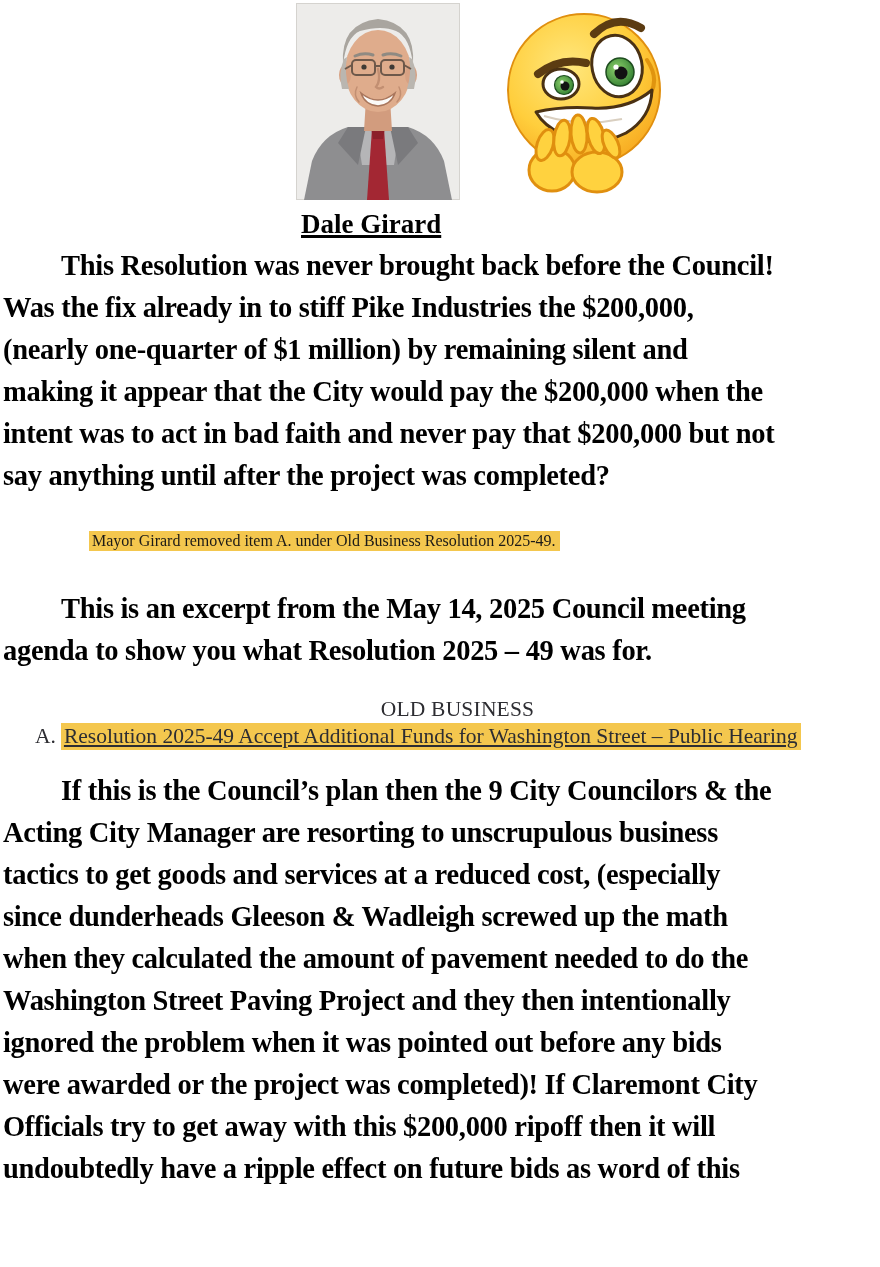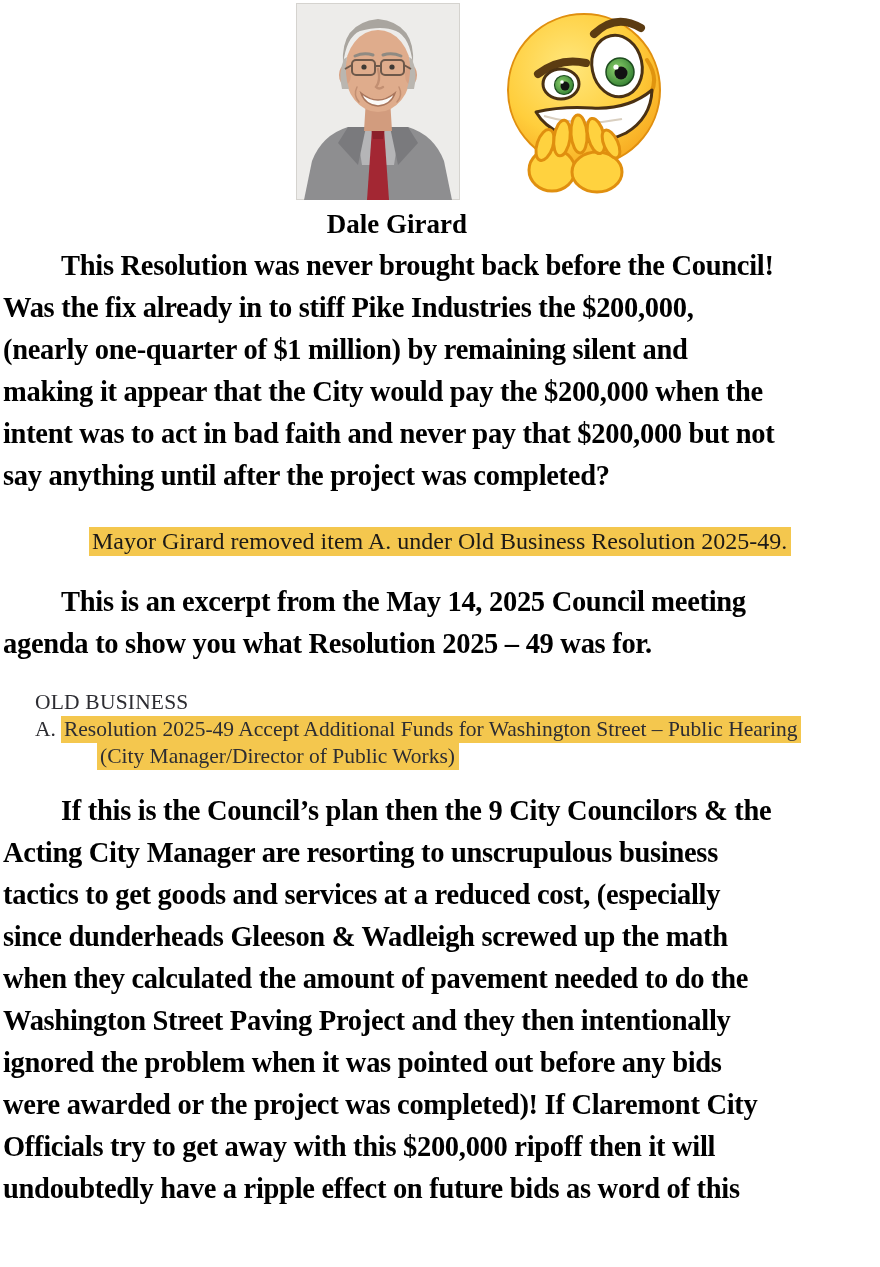--- a/index.html
+++ b/index.html
@@ -11,61 +11,61 @@
     background: #ffffff;
     font-family: "Liberation Serif", serif;
     color: #000000;
   }
   
   .hdr { position: relative; height: 245px; }
   .photo-wrap { position: absolute; left: 296px; top: 3px; width: 164px; height: 197px; }
   .emoji-wrap { position: absolute; left: 500px; top: 2px; width: 165px; height: 196px; }
   .photo-wrap svg, .emoji-wrap svg { width: 100%; height: 100%; display:block; }
   .caption {
-    position: absolute; left: 277px; top: 209px; width: 190px;
-    text-align: right; font-weight: bold; font-size: 27px;
-    text-decoration-thickness: 2.5px;
+    position: absolute; left: 301px; top: 209px; width: 190px;
+    text-align: left; font-weight: bold; font-size: 27px;
+    text-decoration: underline; text-decoration-thickness: 2.5px;
   }
   
   .p {
     font-weight: bold;
     font-size: 28.5px;
     line-height: 42px;
     letter-spacing: -0.3px;
     white-space: pre-line;
     margin: 0 0 0 3px;
   }
   .indent { text-indent: 58px; }
   #p1 { }
-  #p2 { margin-top: 25px; }
+  #p2 { margin-top: 32px; }
   #p3 { margin-top: 20px; }
 
   .agenda-h {
     margin: 22px 0 0 95px;
     font-weight: bold;
     font-size: 21px;
     letter-spacing: 0.4px;
     line-height: 28px;
   }
   .agenda-note {
     margin: 29px 0 0 89px;
-    font-size: 24px;
+    font-size: 16px;
     line-height: 30px;
     color: #1c1a17;
   }
   .hl { padding: 1px 4px 2px 3px; }
 
   .ob {
     margin: 24px 0 0 35px;
     font-size: 21.5px;
     line-height: 27px;
     color: #2d2d32;
   }
-  .ob-heading { letter-spacing: 0.2px; }
-  .ob-item .hl { margin-left: 5px; padding: 1px 4px 2px 3px; }
+  .ob-heading { letter-spacing: 0.2px; text-align: center; }
+  .ob-item .hl { margin-left: 5px; padding: 1px 4px 2px 3px; text-decoration: underline; }
   .ob-sub { margin-left: 62px; }
   .ob-sub .hl { padding: 1px 4px 2px 3px; }
 </style>
 </head>
 <body>
 
 <div class="page">
 
   <div class="hdr">
 
@@ -166,21 +166,20 @@
 
 
   <div class="agenda-note"><span class="hl" style="background-color: rgb(244, 199, 78);">Mayor Girard removed item A. under Old Business Resolution 2025-49.</span></div>
 
   <div id="p2" class="p indent">This is an excerpt from the May 14, 2025 Council meeting
 agenda to show you what Resolution 2025 – 49 was for.</div>
 
   <div class="ob">
     <div class="ob-heading">OLD BUSINESS</div>
     <div class="ob-item"><span>A.</span><span class="hl" style="background-color: rgb(244, 199, 78);">Resolution 2025-49 Accept Additional Funds for Washington Street – Public Hearing</span></div>
-    <div class="ob-sub"><span class="hl" style="background-color: rgb(244, 199, 78);">(City Manager/Director of Public Works)</span></div>
   </div>
 
   <div id="p3" class="p indent">If this is the Council’s plan then the 9 City Councilors &amp; the
 Acting City Manager are resorting to unscrupulous business
 tactics to get goods and services at a reduced cost, (especially
 since dunderheads Gleeson &amp; Wadleigh screwed up the math
 when they calculated the amount of pavement needed to do the
 Washington Street Paving Project and they then intentionally
 ignored the problem when it was pointed out before any bids
 were awarded or the project was completed)!  If Claremont City

